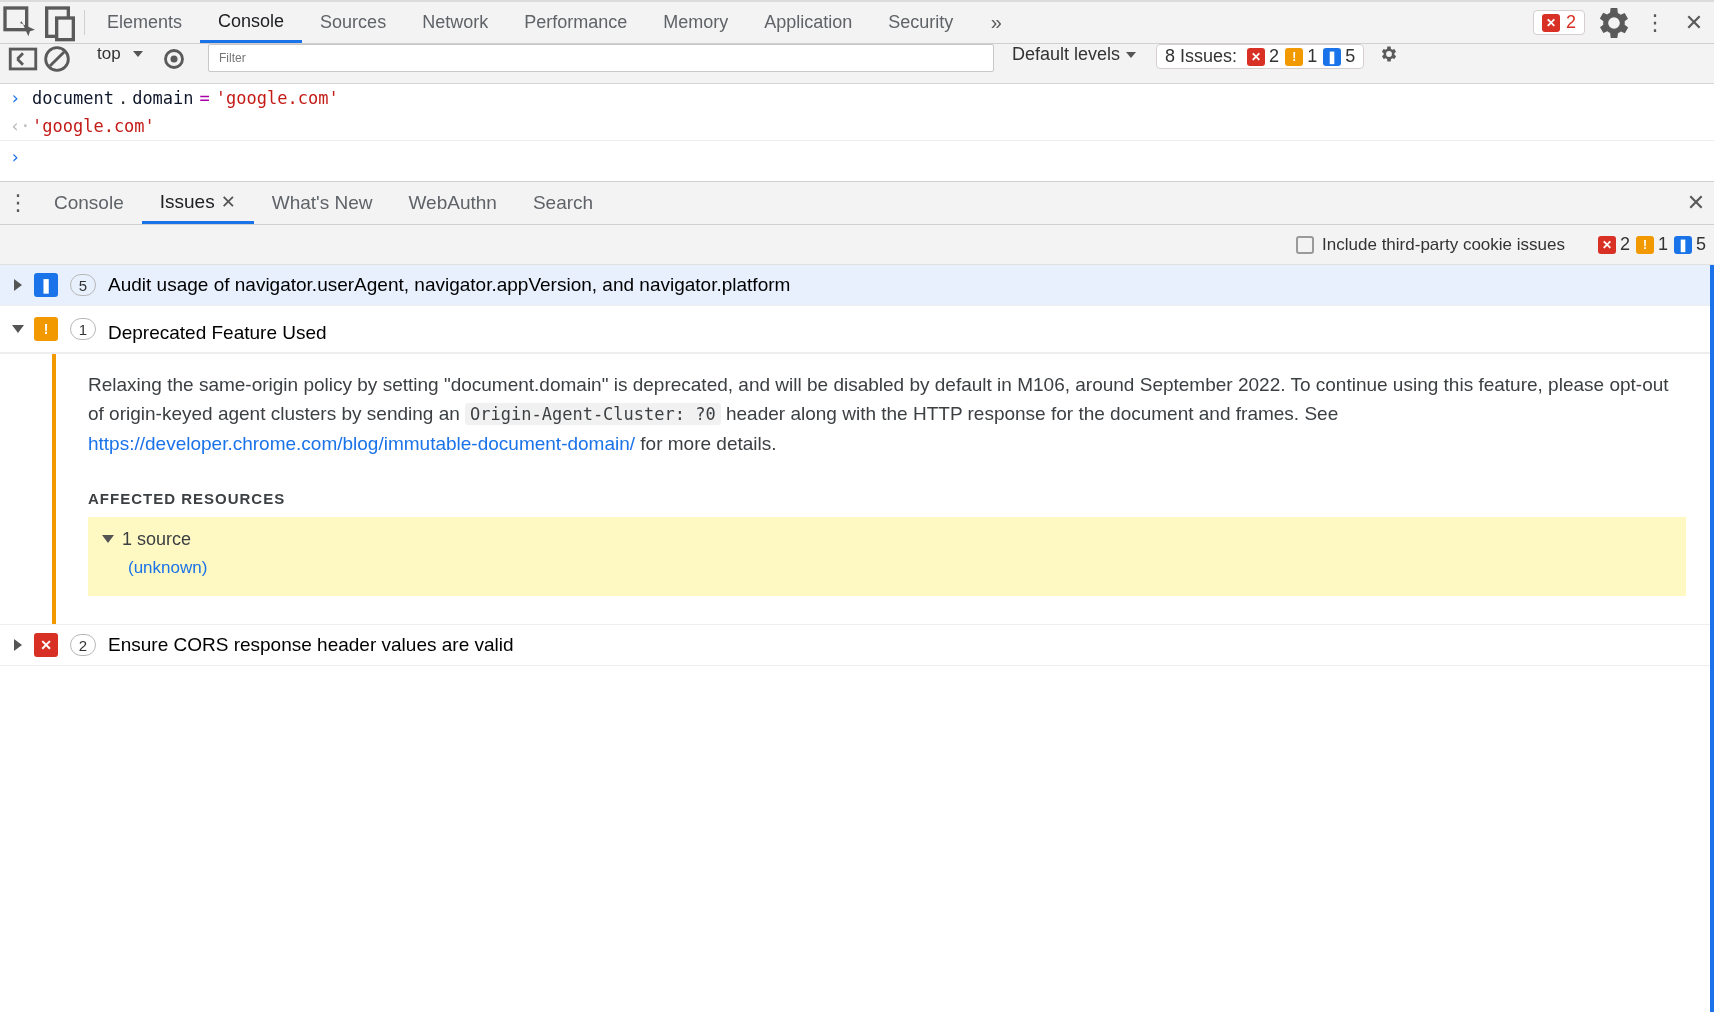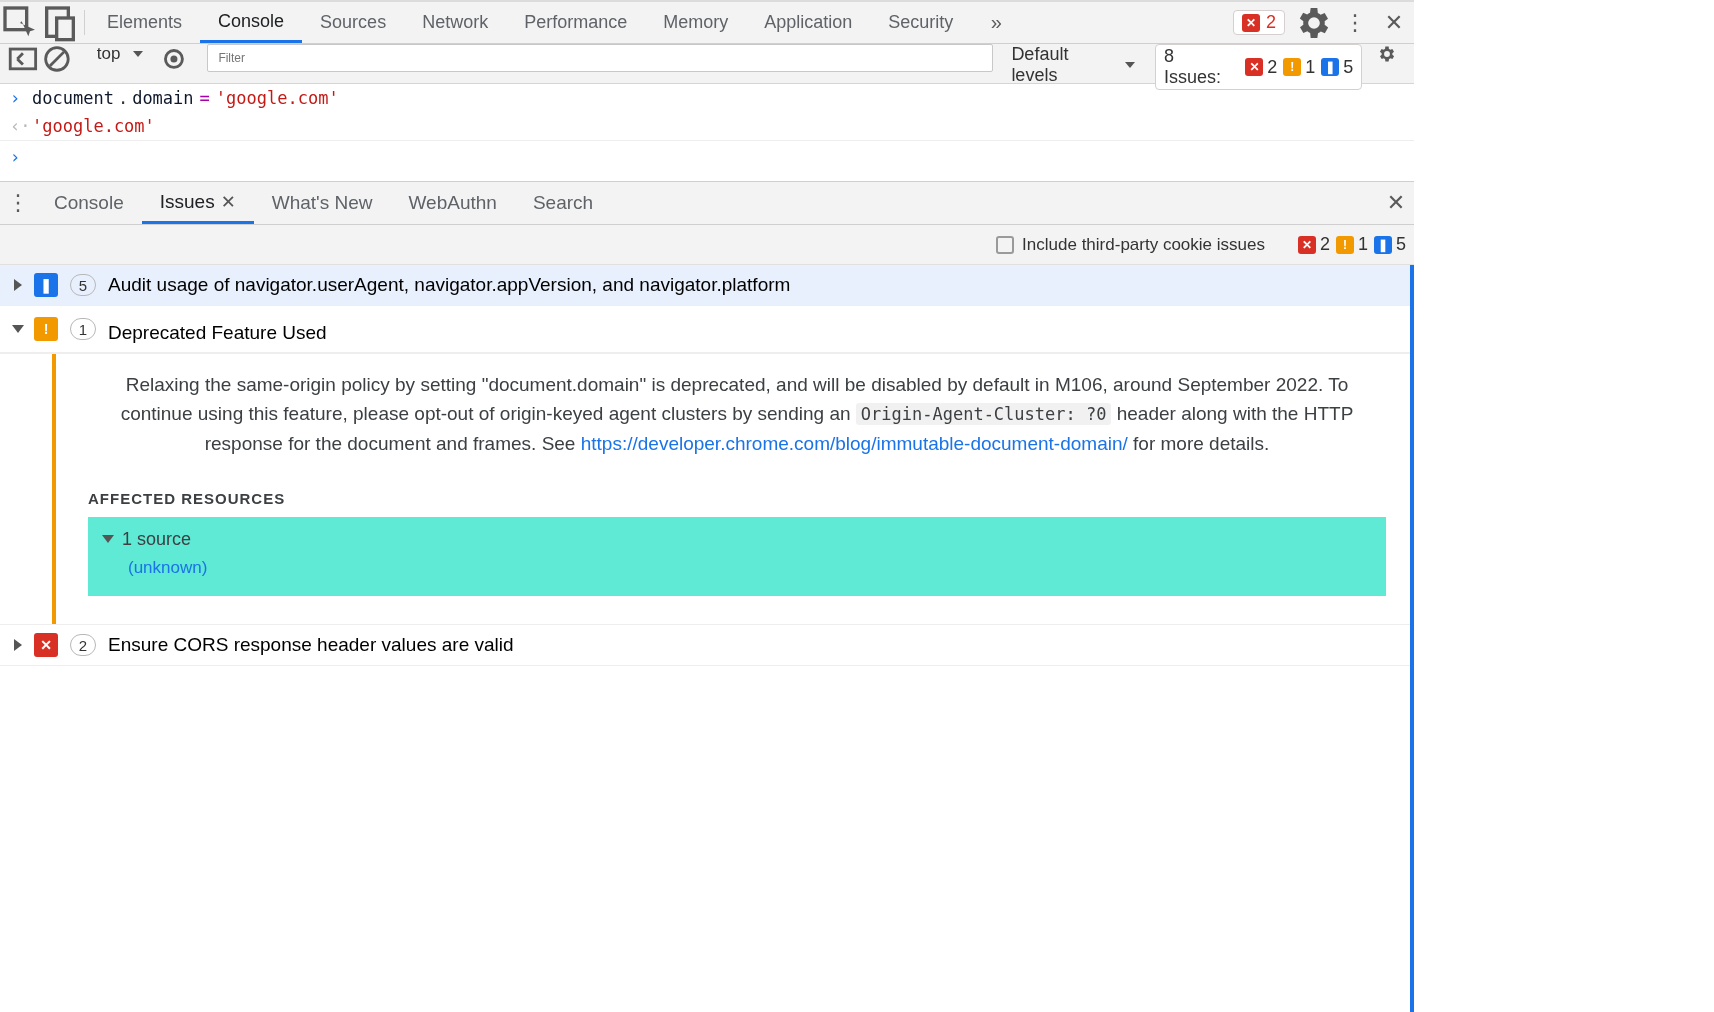--- a/index.html
+++ b/index.html
@@ -1,17 +1,17 @@
 <!DOCTYPE html>
 <html><head>
 <meta charset="utf-8">
 <style>
   * { box-sizing: border-box; }
   body { margin:0; font-family: "Helvetica Neue", Arial, sans-serif; font-size:17px; color:#333; background:#fff; overflow:hidden; }
-  .devtools { width:1414px; height:1012px; display:flex; flex-direction:column; border-top:2px solid #dcdcdc; }
+  .devtools { width:1714px; height:1012px; display:flex; flex-direction:column; border-top:2px solid #dcdcdc; }
   
   
   .main-tabs { height:42px; border-bottom:1px solid #cfcfcf; display:flex; align-items:stretch; background:#f3f3f3; }
   .main-tabs .btn { width:40px; display:flex; align-items:center; justify-content:center; cursor:pointer; color:#5a5a5a; }
   .vsep { width:1px; background:#d0d0d0; margin:8px 4px; }
   .tab { padding:0 18px; display:flex; align-items:center; color:#5f6368; cursor:pointer; font-size:18px; }
   .tab.active { color:#202124; border-bottom:3px solid #1a73e8; font-weight:500; }
   .main-tabs .right { margin-left:auto; display:flex; align-items:center; }
   .err-pill { display:flex; align-items:center; background:#fff; border:1px solid #d6cfcf; border-radius:4px; padding:1px 8px; cursor:pointer; }
   .err-pill .sq { width:18px; height:18px; background:#d93025; border-radius:3px; display:flex; align-items:center; justify-content:center; margin-right:6px; color:#fff; font-size:12px; font-weight:bold; }
@@ -68,25 +68,25 @@
   .kind.warn { background:#f29900; }
   .kind.err { background:#d93025; }
   .issue-row .count-pill { min-width:26px; height:22px; border:1px solid #b8b8b8; border-radius:11px; display:flex; align-items:center; justify-content:center; font-size:15px; color:#333; margin-right:12px; padding:0 6px;}
   .issue-row .title { color:#000000; }
   .issue-row.info-row { background:#e8f0fe; }
   .issue-row.warn-row .title { font-weight:400;margin-top:8px; }
   
   .issue-detail { display:flex; border-bottom:1px solid #eee; border-top:1px solid #eee;}
   .issue-detail .stripe { width:4px; background:#f29900; margin-left:52px; }
   .issue-detail .content { padding:16px 24px 28px 32px; flex:1; }
-  .issue-detail .body { color:#3c4043; font-size:19px; line-height:1.55;text-align:center; }
+  .issue-detail .body { color:#3c4043; font-size:19px; line-height:1.55; }
   .issue-detail .body code { font-family:Menlo,Consolas,monospace; background:#f1f1f1; padding:1px 5px; border-radius:3px; font-size:17px;}
   .issue-detail .body a { color:#1a73e8; text-decoration:none; }
   .aff-head { margin-top:32px; letter-spacing:1px; font-size:15px; color:#3c4043; font-weight:600; }
-  .aff-box { margin-top:10px; background:#5eead4; padding:12px 16px 18px; }
+  .aff-box { margin-top:10px; background:#fef9c3; padding:12px 16px 18px; }
   .aff-box .src-line { display:flex; align-items:center; color:#3c4043; cursor:pointer; font-size:18px;}
   .aff-box .src-line .tw { width:18px; }
   .aff-box .unknown { color:#1a73e8; margin-left:24px; margin-top:8px; cursor:pointer; }
  
   
   .tri::before { content:""; display:inline-block; border-style:solid; border-width:6px 0 6px 8px; border-color:transparent transparent transparent #555; }
   .tri.down::before { transform:rotate(90deg); }
   .caret-down-sm::after{ content:""; display:inline-block; margin-left:6px; border-style:solid; border-width:6px 5px 0 5px; border-color:#555 transparent transparent transparent; }
   
   

